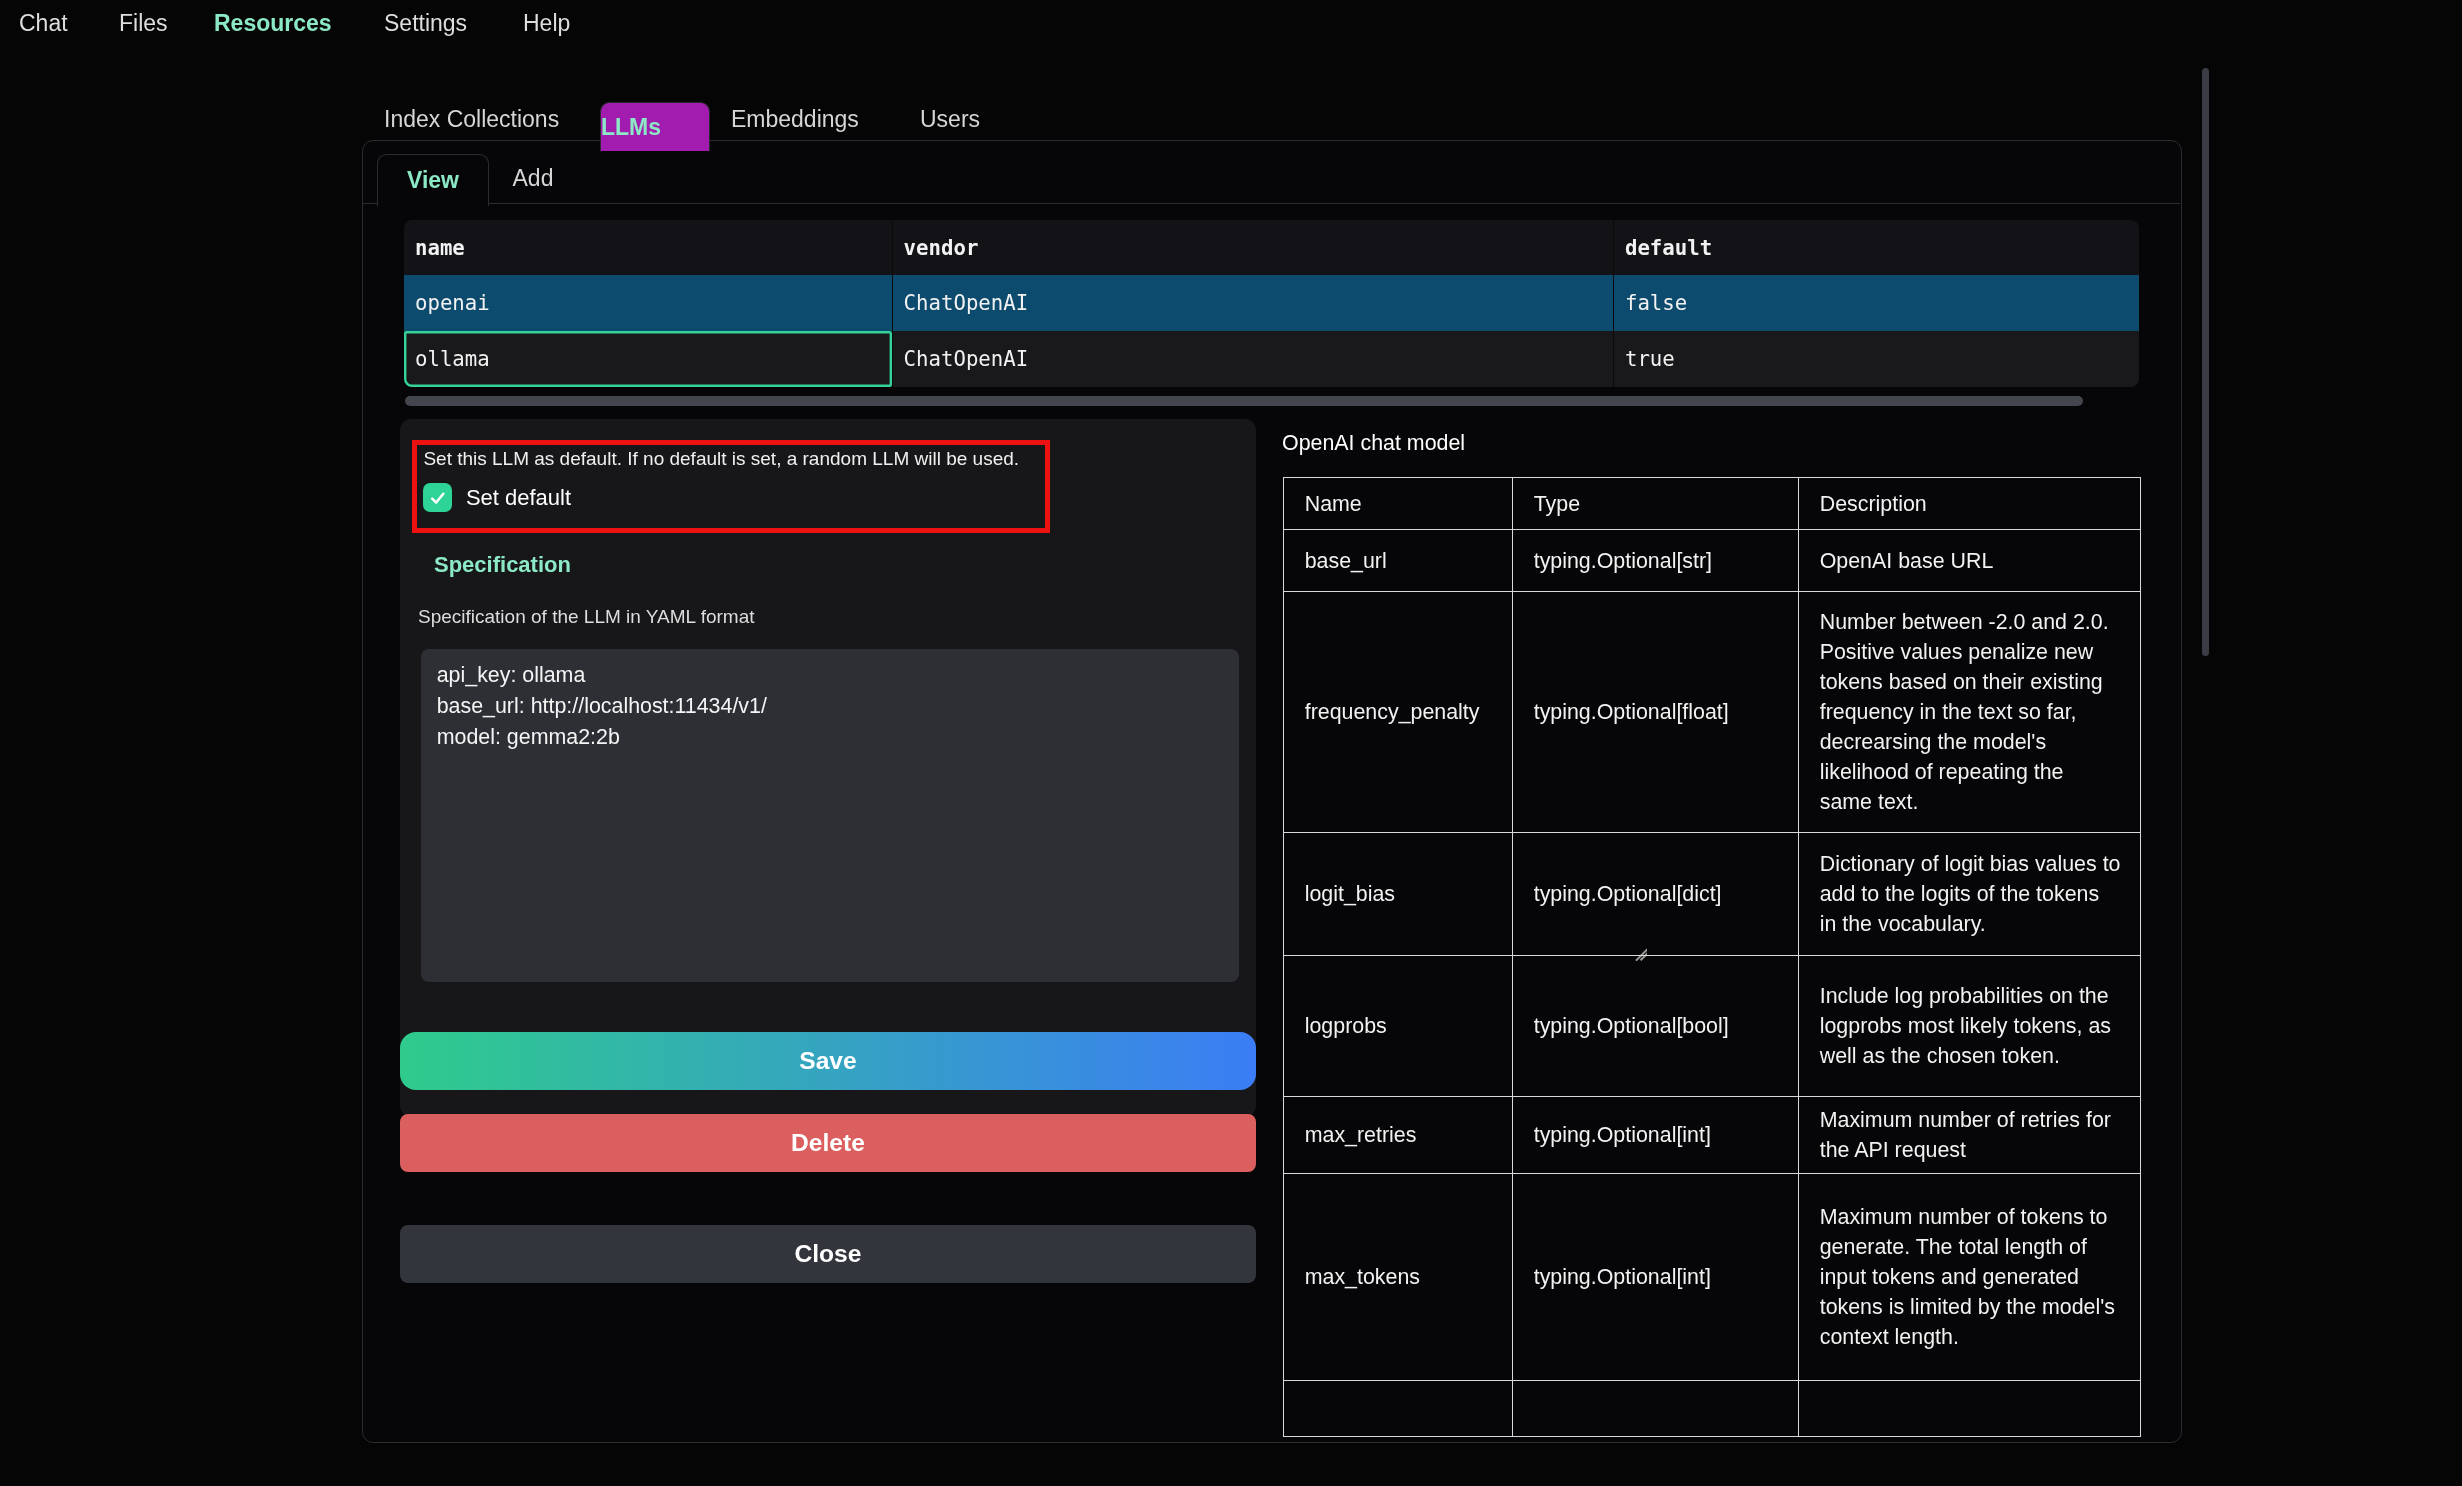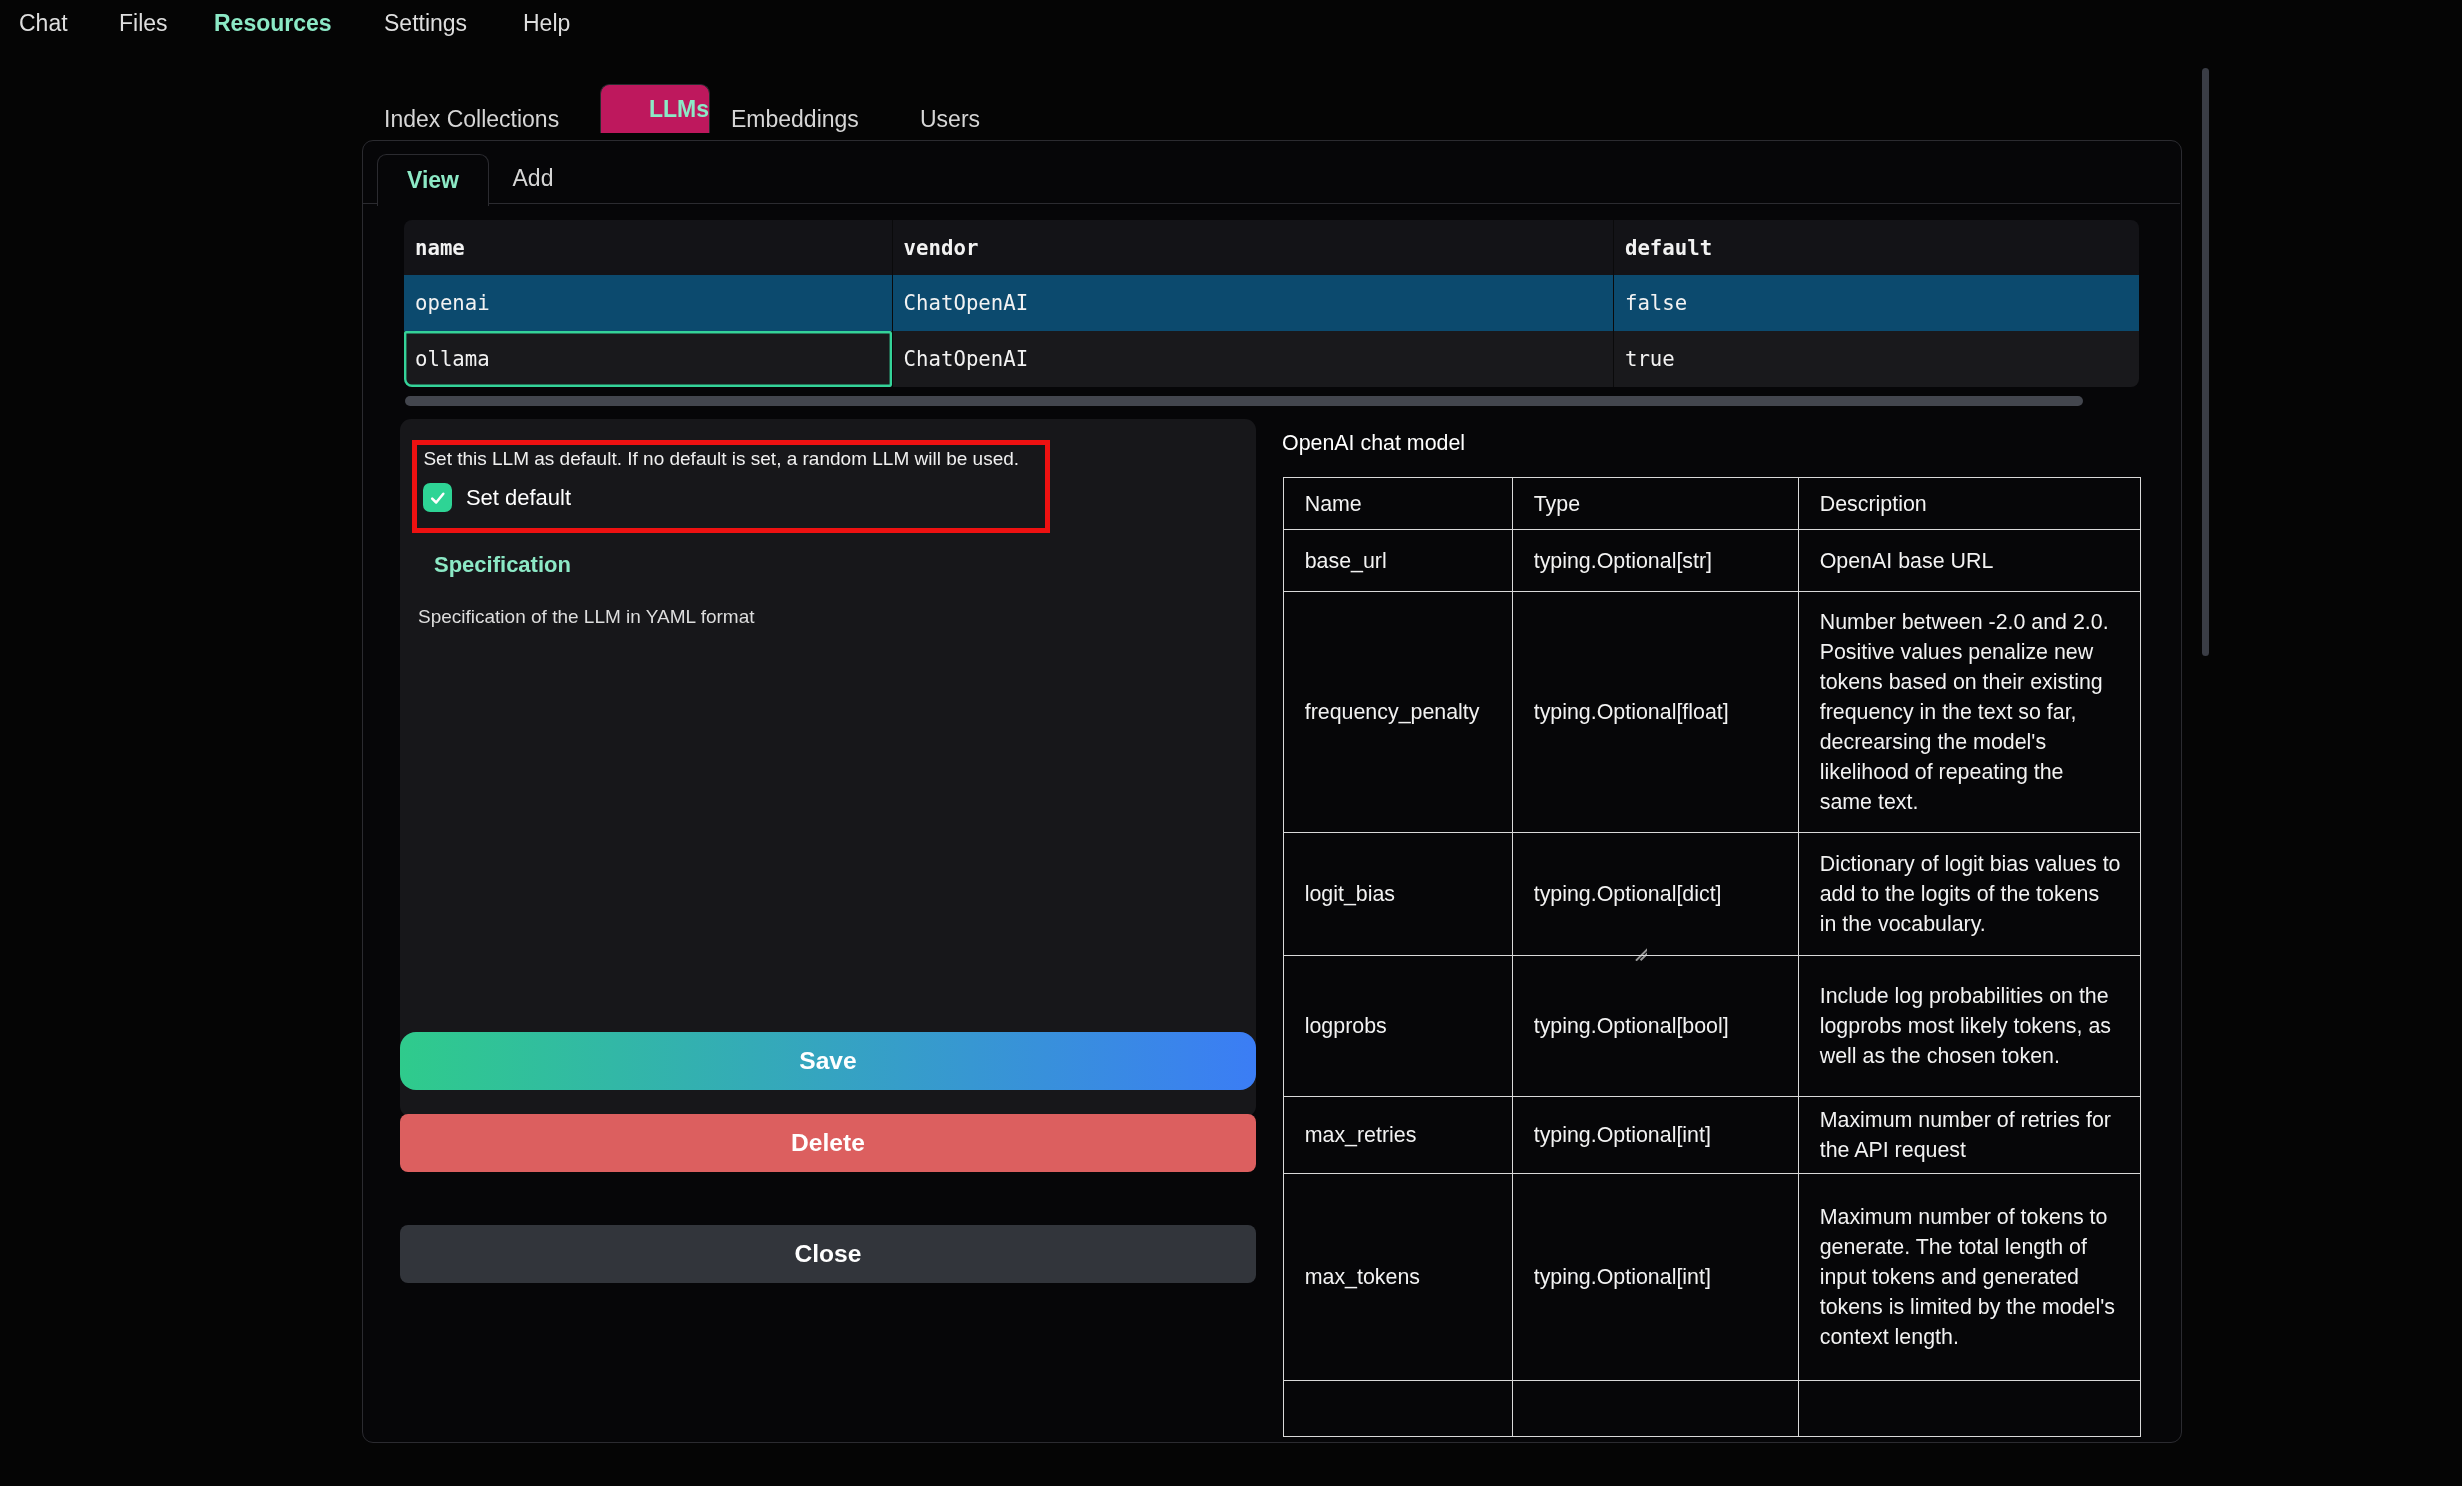--- a/index.html
+++ b/index.html
@@ -7,23 +7,23 @@
           font-family:"Liberation Sans",sans-serif;color:#e8e8e8;}
 
   
   .nav-item{position:absolute;top:9.5px;font-size:23px;color:#dedede;cursor:pointer;}
   .nav-item.active{color:#8ce9c6;font-weight:700;}
 
   
   #panel{position:absolute;left:362px;top:140px;width:1818px;height:1301px;
          border:0.8px solid #2b2b30;border-radius:11px;background:#060608;z-index:0;}
   .maintab-label{position:absolute;top:106px;font-size:23px;color:#d6d6d6;z-index:3;cursor:pointer;}
-  #llms-tab{position:absolute;left:600px;top:84px;width:108px;height:48px;background:#be185d;
+  #llms-tab{position:absolute;left:600px;top:102px;width:108px;height:48px;background:#a21caf;
             border:0.8px solid #2b2b30;border-bottom:none;border-radius:9.5px 9.5px 0 0;z-index:2;
-            display:flex;align-items:center;justify-content:flex-end;font-size:23px;font-weight:700;color:#8ce9c6;cursor:pointer;}
+            display:flex;align-items:center;justify-content:flex-start;font-size:23px;font-weight:700;color:#8ce9c6;cursor:pointer;}
   #subtab-sep{position:absolute;left:363px;top:203px;width:1817px;height:0.8px;background:#2b2b30;z-index:1;}
   #view-tab{position:absolute;left:377px;top:154px;width:110px;height:51px;background:#060608;
             border:0.8px solid #2b2b30;border-bottom:none;border-radius:9.5px 9.5px 0 0;z-index:2;
             display:flex;align-items:center;justify-content:center;font-size:23px;font-weight:700;color:#8ce9c6;cursor:pointer;}
   #add-tab{position:absolute;left:501px;top:165px;width:64px;font-size:23px;color:#d6d6d6;z-index:3;cursor:pointer;text-align:center;}
 
   
   #llm-table{position:absolute;left:404px;top:220px;width:1735px;border-collapse:separate;border-spacing:0;
              font-family:"DejaVu Sans Mono",monospace;font-size:20.7px;color:#f2f2f2;z-index:2;}
   #llm-table th,#llm-table td{padding:0 0 0 11px;text-align:left;font-weight:normal;border-right:1.6px solid #0a0a0b;}
@@ -140,20 +140,23 @@
         <div id="set-default-checkbox">
           <svg width="17.5" height="17.5" viewBox="0 0 22 22">
             <polyline points="4,12 9,17 18,6" fill="none" stroke="#ffffff" stroke-width="3.2" stroke-linecap="round" stroke-linejoin="round"></polyline>
           </svg>
         </div>
         <div id="set-default-label">Set default</div>
       </div>
     </div>
     <div id="spec-heading">Specification</div>
     <div id="spec-caption">Specification of the LLM in YAML format</div>
+    <textarea id="spec-textarea" spellcheck="false" style="">api_key: ollama
+base_url: http://localhost:11434/v1/
+model: gemma2:2b</textarea>
     <div id="resize-handle">
         <i></i>
         <i></i>
       </div>
   </div>
 
   <button id="save-btn" class="action-btn">Save</button>
   <button id="close-btn" class="action-btn">Close</button>
   <button id="delete-btn" class="action-btn">Delete</button>
 

